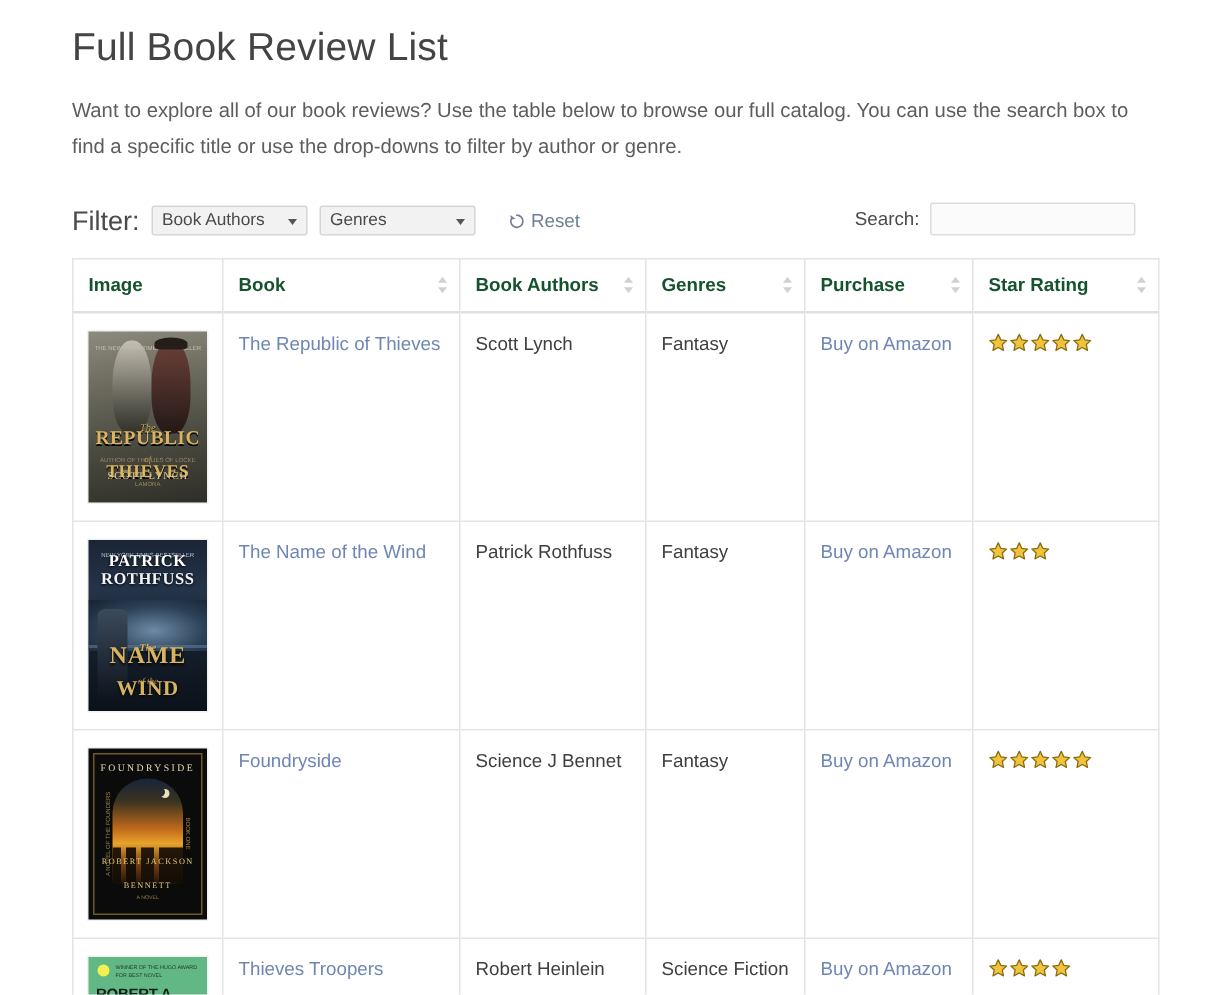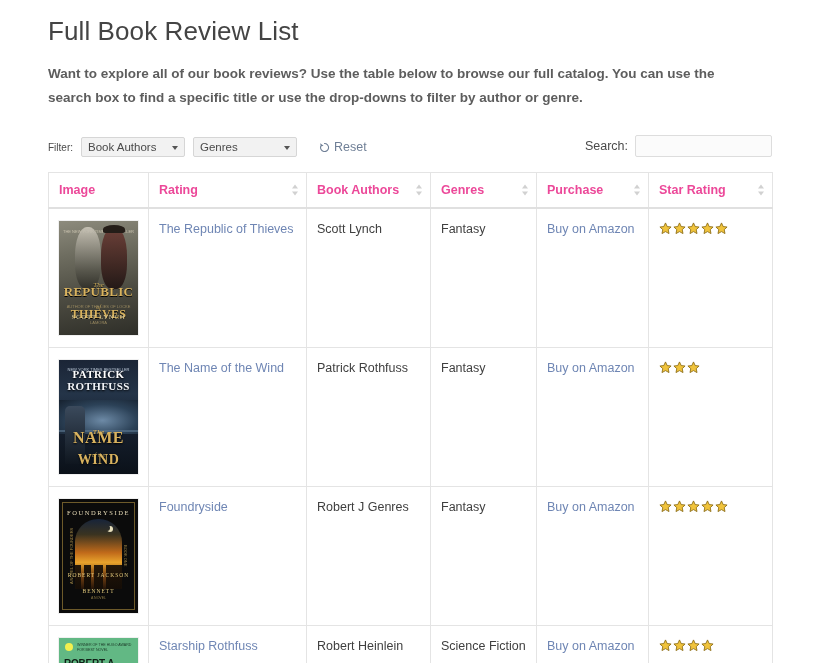--- a/index.html
+++ b/index.html
@@ -31,34 +31,34 @@
     letter-spacing: 0.1px;
     line-height: 34px;
   }
 
   .intro {
     font-size: 13.5px;
     color: #5d5d5d;
     line-height: 24px;
     margin: 14px 0 0 0;
     max-width: 712px;
-    font-weight: 700;
+    font-weight: 400;
   }
 
   
   .controls {
     position: relative;
     height: 30px;
     margin-top: 22px;
     display: flex;
     align-items: center;
   }
 
   .filter-label {
-    font-size: 10px;
+    font-size: 18px;
     color: #4a4a4a;
     margin-right: 8px;
   }
 
   .select-box {
     position: relative;
     width: 104px;
     height: 20px;
     border: 1px solid #d6d6d6;
     background: #f2f2f2;
@@ -100,21 +100,21 @@
   .reset-link .reset-icon {
     display: inline-block;
     width: 11px;
     height: 11px;
     line-height: 11px;
   }
   .reset-link svg { display: block; }
 
   .search-wrap {
     position: absolute;
-    right: 0px;
+    right: 15px;
     top: 3px;
     display: flex;
     align-items: center;
   }
   .search-label {
     font-size: 12.5px;
     color: #4a4a4a;
     margin-right: 7px;
   }
   .search-input {
@@ -142,21 +142,21 @@
   }
   table.book-table th,
   table.book-table td {
     border: 1px solid #e4e4e4;
     text-align: left;
     vertical-align: top;
   }
   table.book-table thead th {
     font-size: 12.5px;
     font-weight: bold;
-    color: #ec4899;
+    color: #14532d;
     padding: 10px 18px 10px 10px;
     height: 30px;
     border-bottom: 2px solid #e0e0e0;
     position: relative;
     background: #ffffff;
     cursor: pointer;
     white-space: nowrap;
   }
   table.book-table thead th.no-sort { cursor: default; }
 
@@ -393,21 +393,21 @@
         <col class="c-genre">
           <col class="c-purch">
           <col class="c-stars">
       </colgroup>
       <thead>
         <tr>
           <th class="no-sort">
             <span>Image</span>
           </th>
           <th>
-            <span>Rating</span>
+            <span>Book</span>
             <span class="sort-ind">
                 <span class="up"></span>
                 <span class="down"></span>
               </span>
           </th>
           <th>
             <span>Book Authors</span>
             <span class="sort-ind">
                 <span class="up"></span>
                 <span class="down"></span>
@@ -508,21 +508,21 @@
                   <div class="moon"></div>
                   <div class="city"></div>
                 </div>
                 <div class="sideL">A NOVEL OF THE FOUNDERS</div>
                 <div class="sideR">BOOK ONE</div>
                 <div class="author">ROBERT JACKSON BENNETT</div>
                 <div class="sub">A NOVEL</div>
               </div>
             </td>
             <td><a class="cell-link">Foundryside</a></td>
-            <td><span>Robert J Genres</span></td>
+            <td><span>Science J Bennet</span></td>
             <td><span>Fantasy</span></td>
             <td><a class="cell-link">Buy on Amazon</a></td>
             <td>
               <div class="stars"><span class="star"><svg width="13" height="13" viewBox="0 0 20 20">
                     <path d="M10 1.4 12.6 7 18.6 7.7 14.2 11.8 15.4 17.8 10 14.8 4.6 17.8 5.8 11.8 1.4 7.7 7.4 7 Z" fill="#f0c33c" stroke="#8a6a12" stroke-width="1.3" stroke-linejoin="round"></path>
                   </svg></span><span class="star"><svg width="13" height="13" viewBox="0 0 20 20">
                     <path d="M10 1.4 12.6 7 18.6 7.7 14.2 11.8 15.4 17.8 10 14.8 4.6 17.8 5.8 11.8 1.4 7.7 7.4 7 Z" fill="#f0c33c" stroke="#8a6a12" stroke-width="1.3" stroke-linejoin="round"></path>
                   </svg></span><span class="star"><svg width="13" height="13" viewBox="0 0 20 20">
                     <path d="M10 1.4 12.6 7 18.6 7.7 14.2 11.8 15.4 17.8 10 14.8 4.6 17.8 5.8 11.8 1.4 7.7 7.4 7 Z" fill="#f0c33c" stroke="#8a6a12" stroke-width="1.3" stroke-linejoin="round"></path>
                   </svg></span><span class="star"><svg width="13" height="13" viewBox="0 0 20 20">
@@ -533,21 +533,21 @@
             </td>
           </tr>
           <tr>
             <td class="col-image">
               <div class="cover c4">
                 <div class="badge"></div>
                 <div class="impr">WINNER OF THE HUGO AWARD FOR BEST NOVEL</div>
                 <div class="a1">ROBERT A.</div>
               </div>
             </td>
-            <td><a class="cell-link">Starship Rothfuss</a></td>
+            <td><a class="cell-link">Thieves Troopers</a></td>
             <td><span>Robert Heinlein</span></td>
             <td><span>Science Fiction</span></td>
             <td><a class="cell-link">Buy on Amazon</a></td>
             <td>
               <div class="stars"><span class="star"><svg width="13" height="13" viewBox="0 0 20 20">
                     <path d="M10 1.4 12.6 7 18.6 7.7 14.2 11.8 15.4 17.8 10 14.8 4.6 17.8 5.8 11.8 1.4 7.7 7.4 7 Z" fill="#f0c33c" stroke="#8a6a12" stroke-width="1.3" stroke-linejoin="round"></path>
                   </svg></span><span class="star"><svg width="13" height="13" viewBox="0 0 20 20">
                     <path d="M10 1.4 12.6 7 18.6 7.7 14.2 11.8 15.4 17.8 10 14.8 4.6 17.8 5.8 11.8 1.4 7.7 7.4 7 Z" fill="#f0c33c" stroke="#8a6a12" stroke-width="1.3" stroke-linejoin="round"></path>
                   </svg></span><span class="star"><svg width="13" height="13" viewBox="0 0 20 20">
                     <path d="M10 1.4 12.6 7 18.6 7.7 14.2 11.8 15.4 17.8 10 14.8 4.6 17.8 5.8 11.8 1.4 7.7 7.4 7 Z" fill="#f0c33c" stroke="#8a6a12" stroke-width="1.3" stroke-linejoin="round"></path>

